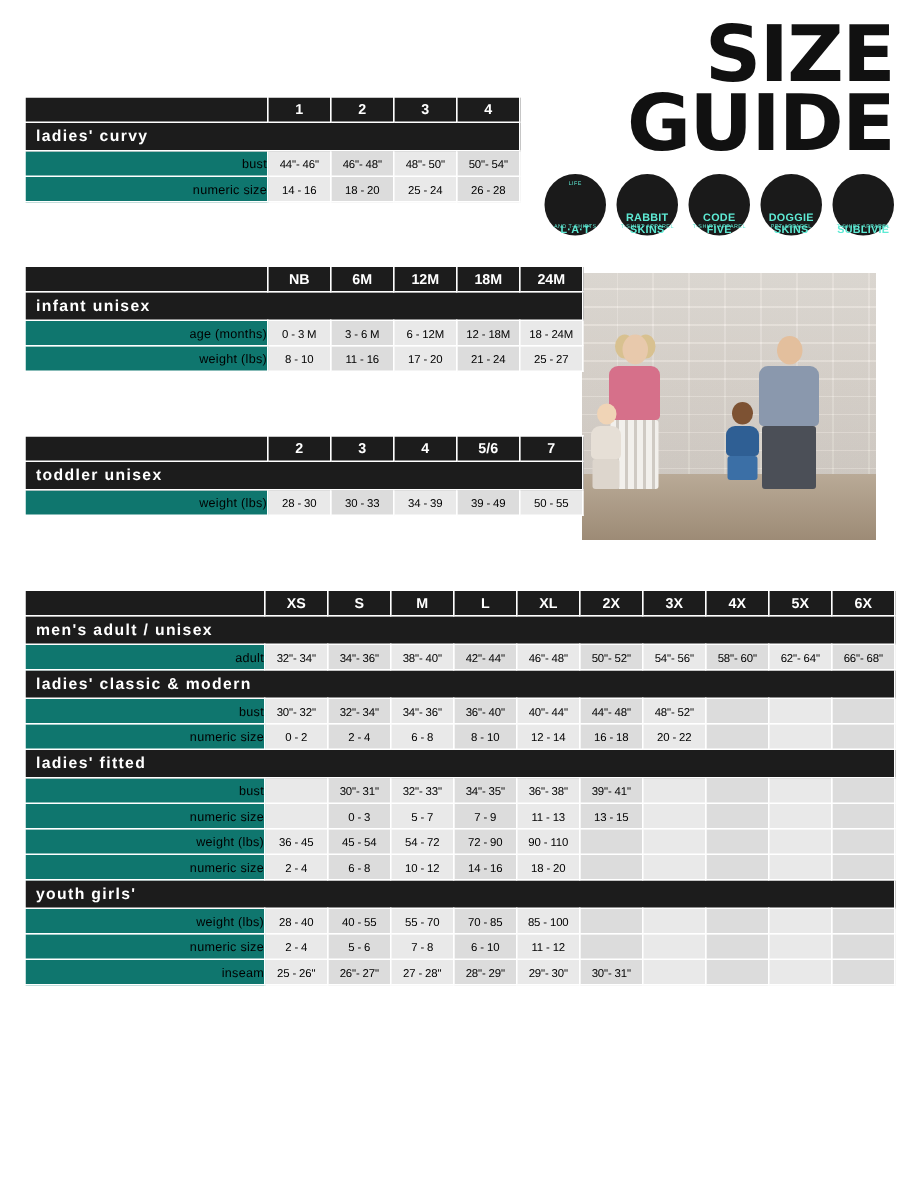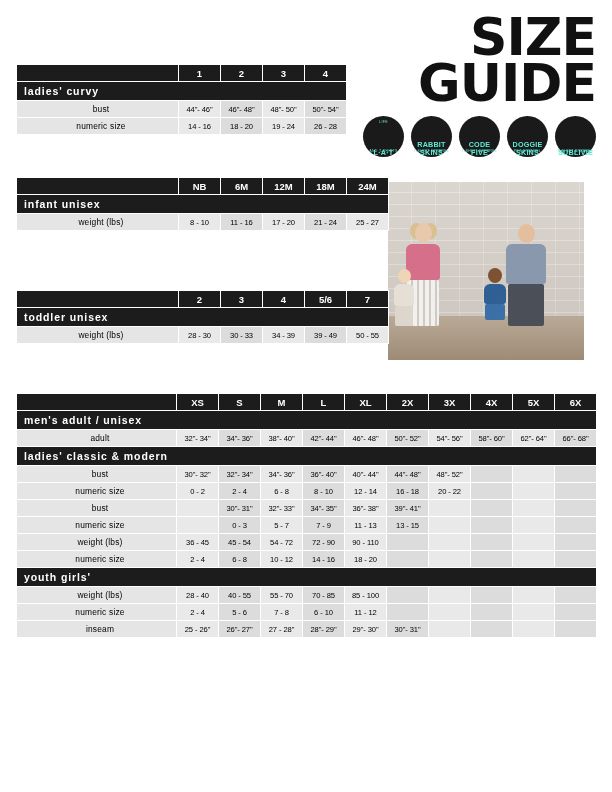--- a/index.html
+++ b/index.html
@@ -122,22 +122,22 @@
     background: #1c1c1c;
     color: #fff;
     font-weight: bold;
     font-size: 10.5px;
     text-align: left;
     padding-left: 7px;
     letter-spacing: .9px;
     height: 19px;
   }
   td.rowlabel {
-    background: #e5e5e5;
-    text-align: center;
+    background: #0f766e;
+    text-align: right;
     padding-left: 7px;
     font-size: 8.4px;
     letter-spacing: .2px;
   }
   td.val { background: #e9e9e9; font-size: 7.6px; letter-spacing: -.1px; }
   td.val.alt { background: #dcdcdc; }
   td.blank { background: #e9e9e9; }
   td.blank.alt { background: #dcdcdc; }
 </style>
 </head>
@@ -225,21 +225,21 @@
         <td class="rowlabel">bust</td>
         <td class="val">44"- 46"</td>
         <td class="val alt">46"- 48"</td>
         <td class="val">48"- 50"</td>
         <td class="val alt">50"- 54"</td>
       </tr>
       <tr>
         <td class="rowlabel">numeric size</td>
         <td class="val">14 - 16</td>
         <td class="val alt">18 - 20</td>
-        <td class="val">19 - 24</td>
+        <td class="val">25 - 24</td>
         <td class="val alt">26 - 28</td>
       </tr>
     </tbody>
   </table>
 
   <table class="tbl" style="left:16px; top:177px; width:372px;">
     <colgroup>
       <col style="width:162px">
         <col style="width:42px">
         <col style="width:42px">
@@ -251,20 +251,28 @@
       <tr>
         <td class="hdr"></td>
         <td class="hdr">NB</td>
         <td class="hdr">6M</td>
         <td class="hdr">12M</td>
         <td class="hdr">18M</td>
         <td class="hdr">24M</td>
       </tr>
       <tr>
         <td class="sect" colspan="6">infant unisex</td>
+      </tr>
+      <tr>
+        <td class="rowlabel">age (months)</td>
+        <td class="val">0 - 3 M</td>
+        <td class="val alt">3 - 6 M</td>
+        <td class="val">6 - 12M</td>
+        <td class="val alt">12 - 18M</td>
+        <td class="val">18 - 24M</td>
       </tr>
       <tr>
         <td class="rowlabel">weight (lbs)</td>
         <td class="val">8 - 10</td>
         <td class="val alt">11 - 16</td>
         <td class="val">17 - 20</td>
         <td class="val alt">21 - 24</td>
         <td class="val">25 - 27</td>
       </tr>
     </tbody>
@@ -369,20 +377,23 @@
           <td class="val">6 - 8</td>
           <td class="val alt">8 - 10</td>
           <td class="val">12 - 14</td>
           <td class="val alt">16 - 18</td>
           <td class="val">20 - 22</td>
           <td class="blank alt"></td>
           <td class="blank"></td>
           <td class="blank alt"></td>
         </tr>
         <tr>
+          <td class="sect" colspan="11">ladies' fitted</td>
+        </tr>
+        <tr>
           <td class="rowlabel">bust</td>
           <td class="blank"></td>
           <td class="val alt">30"- 31"</td>
           <td class="val">32"- 33"</td>
           <td class="val alt">34"- 35"</td>
           <td class="val">36"- 38"</td>
           <td class="val alt">39"- 41"</td>
           <td class="blank"></td>
           <td class="blank alt"></td>
           <td class="blank"></td>

